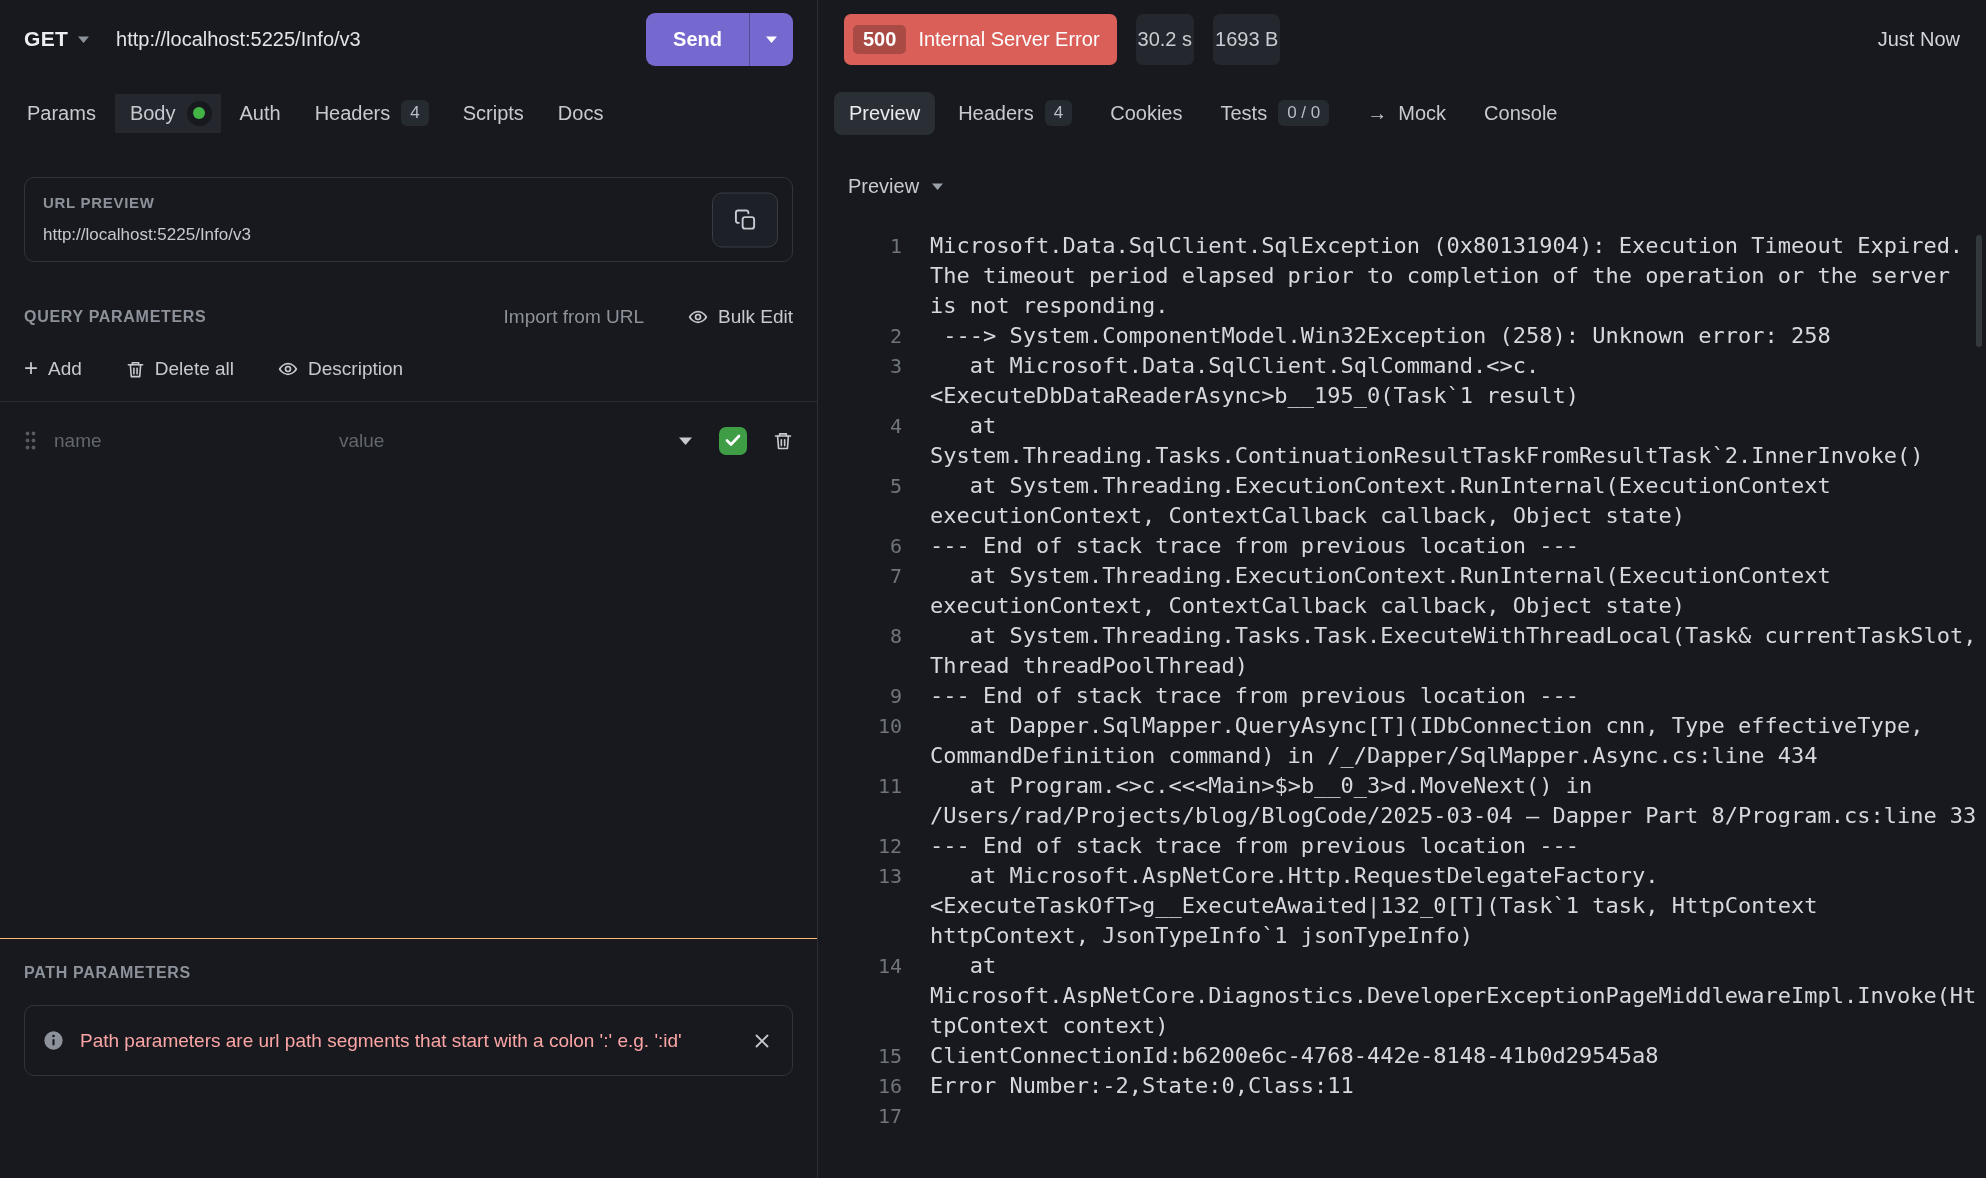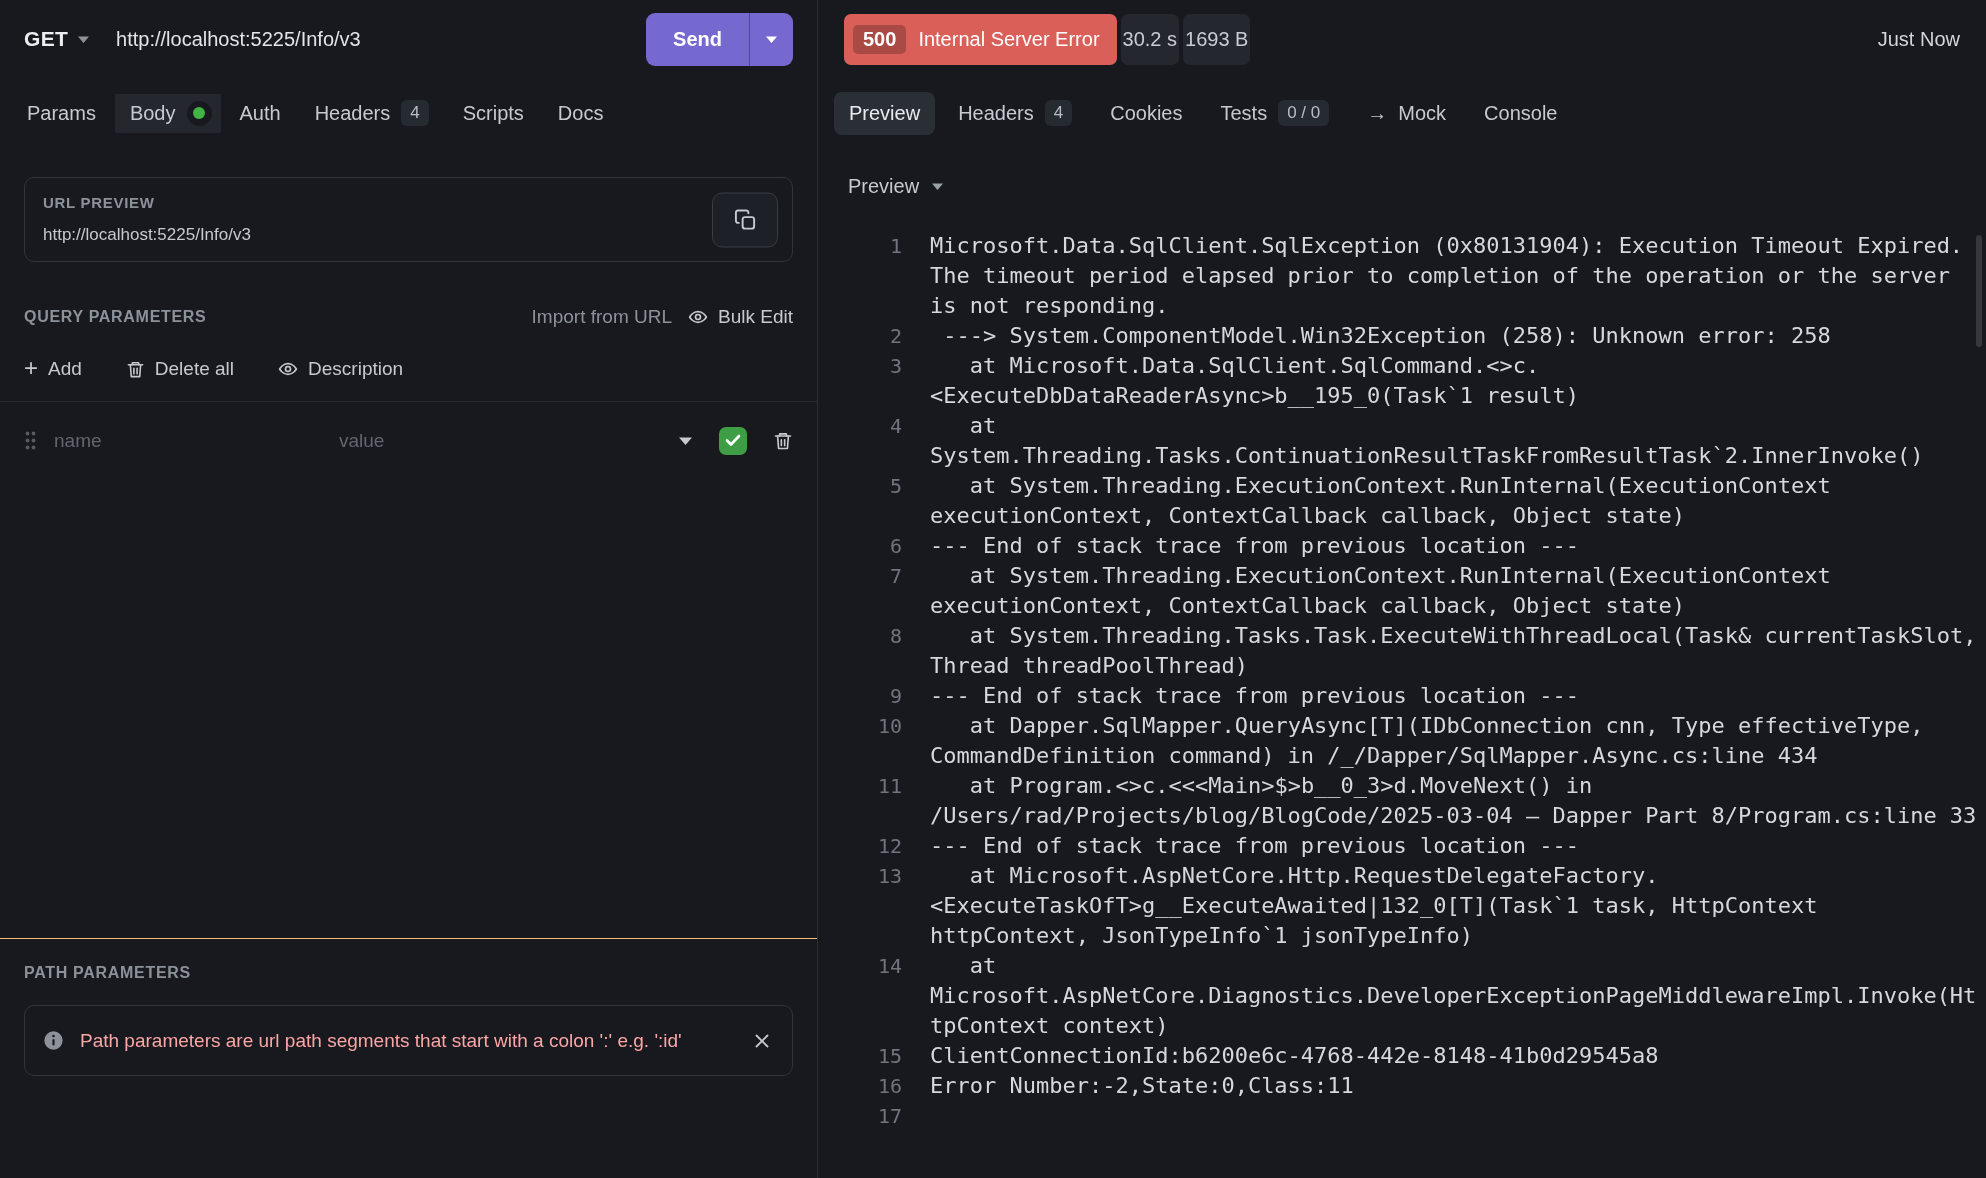--- a/index.html
+++ b/index.html
@@ -30,21 +30,21 @@
   .mock-arrow{font-size:20px;color:#c6cad0}
 
   
   .left-content{flex:1;display:flex;flex-direction:column;min-height:0}
   .url-preview-box{margin:29px 24px 0;border:1px solid #30343b;border-radius:10px;padding:16px 18px;position:relative;flex:none}
   .box-label{font-size:15px;font-weight:700;letter-spacing:.7px;color:#8d929a}
   .url-preview-value{margin-top:14px;font-size:17px;color:#c6cad0}
   .copy-btn{position:absolute;right:14px;top:50%;transform:translateY(-50%);width:66px;height:55px;border-radius:10px;border:1px solid #383c43;background:#1d2026;color:#c6cad0;display:flex;align-items:center;justify-content:center;cursor:pointer}
   .qp-header{margin-top:44px;padding:0 24px;display:flex;align-items:center;flex:none}
   .section-title{font-size:16px;font-weight:700;letter-spacing:.7px;color:#8d929a}
-  .qp-right{margin-left:auto;display:flex;align-items:center;gap:16px}
+  .qp-right{margin-left:auto;display:flex;align-items:center;gap:44px}
   .import-url{font-size:19px;color:#8d929a;cursor:pointer}
   .bulk-edit{display:flex;align-items:center;gap:10px;font-size:19px;color:#c6cad0;cursor:pointer}
   .qp-toolbar{margin-top:30px;padding:0 24px 21px;display:flex;align-items:center;gap:44px;border-bottom:1px solid #282b31;flex:none}
   .tool{display:flex;align-items:center;gap:10px;font-size:19px;color:#c6cad0;cursor:pointer}
   .plus{font-size:24px;line-height:1;margin-top:-2px;color:#c6cad0}
   .param-row{height:77px;display:flex;align-items:center;padding:0 24px;flex:none}
   .drag-handle{color:#565b62;flex:none;display:flex}
   .param-input{background:transparent;border:none;outline:none;font-size:19px;color:#e4e6ea;font-family:inherit}
   .param-input::placeholder{color:#62666d}
   .param-input.name{width:285px;margin-left:17px}
@@ -53,21 +53,21 @@
   .checkbox{width:28px;height:28px;border-radius:7px;background:#3f9e45;display:flex;align-items:center;justify-content:center;cursor:pointer;flex:none}
   .row-icon{color:#c6cad0;cursor:pointer;display:flex}
   .flex-spacer{flex:1}
   .path-params{border-top:1px solid #fdba74;padding:25px 24px 0;height:240px;flex:none}
   .info-box{margin-top:23px;border:1px solid #30343b;border-radius:10px;padding:19px 18px;display:flex;align-items:center}
   .info-icon{flex:none;display:flex}
   .info-text{margin-left:16px;font-size:19px;line-height:31px;color:#fca5a5;max-width:610px}
   .info-close{margin-left:auto;color:#c6cad0;cursor:pointer;display:flex;padding:4px}
 
   
-  .response-topbar{gap:4px;padding:0 26px}
+  .response-topbar{gap:19px;padding:0 26px}
   .status-badge{height:51px;background:#da5f59;border-radius:7px;display:flex;align-items:center;gap:12px;padding:0 17px 0 9px;color:#fff;flex:none}
   .status-code{background:rgba(0,0,0,.22);border-radius:5px;padding:3px 10px;font-size:20px;font-weight:700}
   .status-text{font-size:20px;font-weight:500}
   .meta-badge{height:51px;background:#24272d;border-radius:7px;display:flex;align-items:center;padding:0 2px;font-size:20px;color:#c9ccd2;flex:none}
   .r-spacer{flex:1}
   .timestamp{font-size:20px;color:#d2d5da;white-space:nowrap}
   .response-tabs{padding:0 16px;gap:8px}
   .preview-mode{display:flex;align-items:center;gap:12px;margin:27px 0 0 30px;font-size:20px;color:#c6cad0;cursor:pointer;align-self:flex-start}
   .code-area{flex:1;position:relative;margin-top:33px;overflow:hidden;font-family:"DejaVu Sans Mono","Liberation Mono",monospace;min-height:0}
   .code-line{display:flex;align-items:flex-start}

